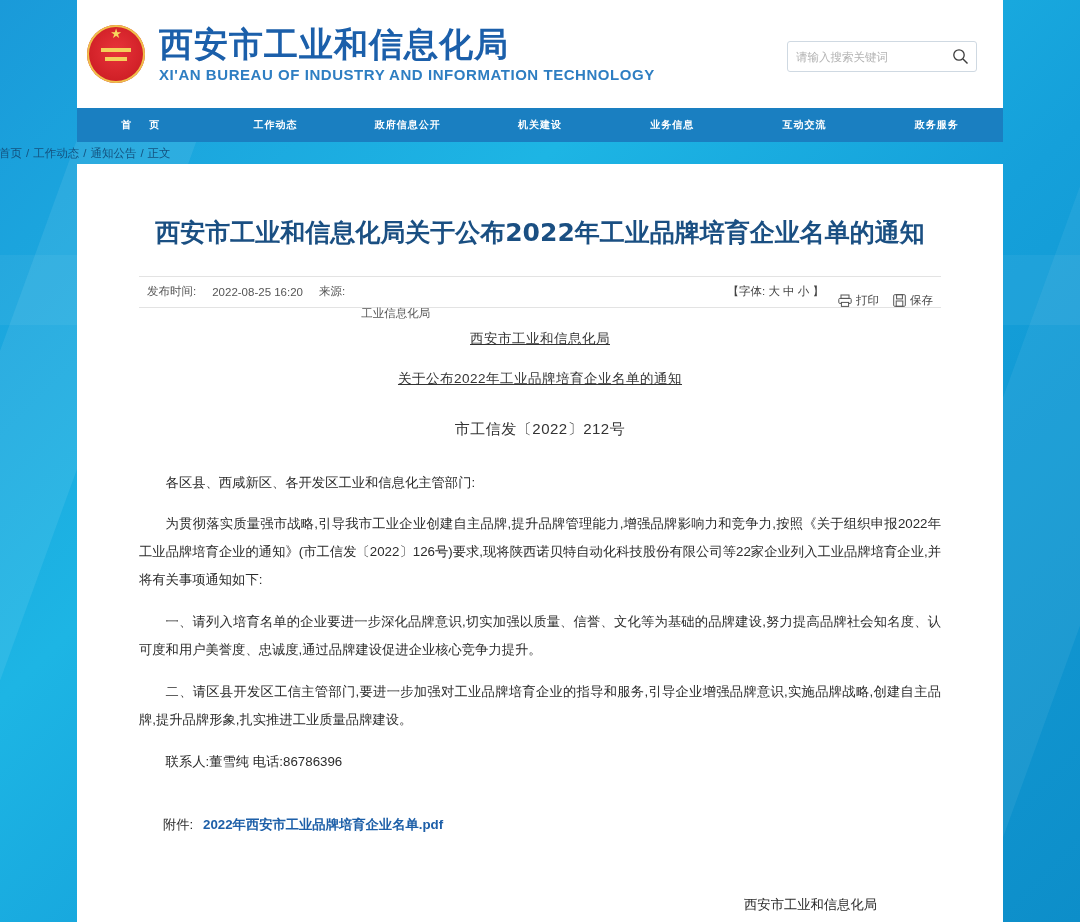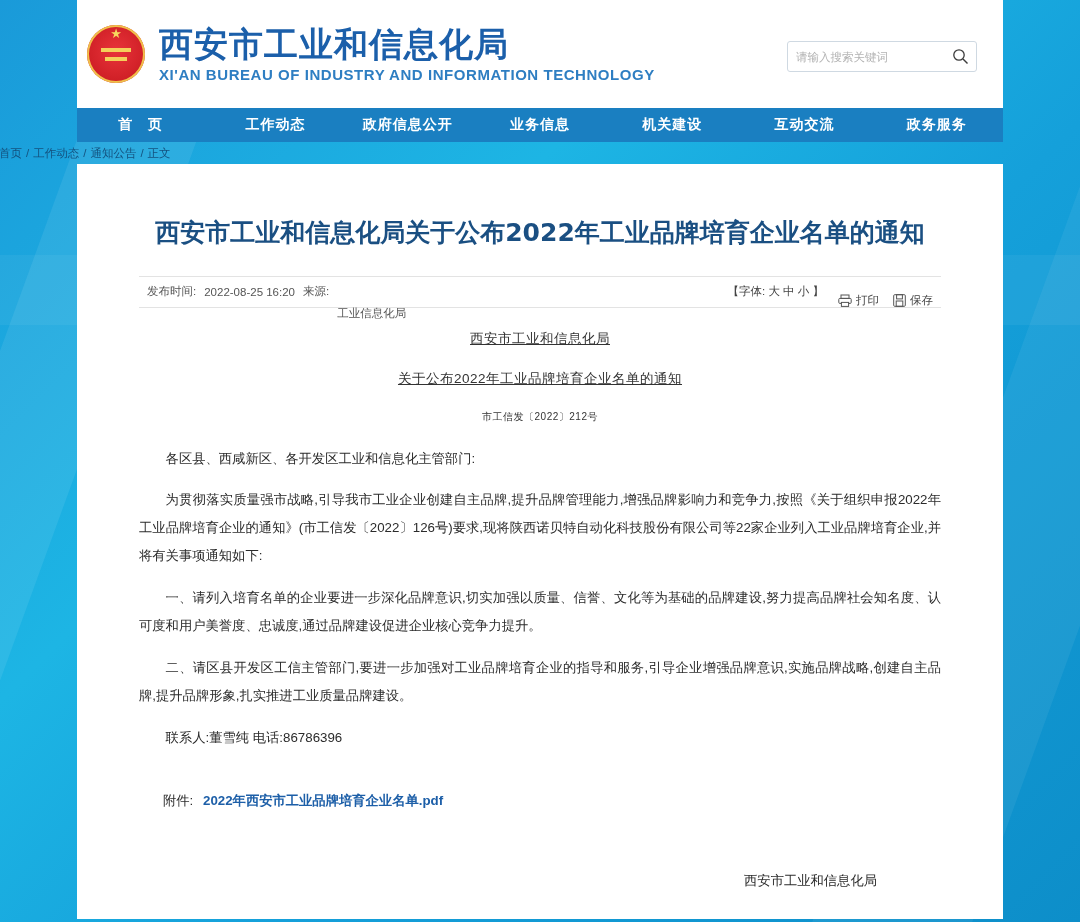--- a/index.html
+++ b/index.html
@@ -120,27 +120,28 @@
   
   .main-nav {
     background: #1a7fc1;
     height: 34px;
     display: flex;
     align-items: stretch;
   }
   .nav-item {
     flex: 1;
     color: #fff;
-    font-size: 14px;
+    font-size: 10px;
     font-weight: bold;
     display: flex;
     align-items: center;
     justify-content: center;
     cursor: pointer;
     letter-spacing: 1px;
+    font-family: Liberation Mono, monospace;
   }
   .nav-item.home { letter-spacing: 6px; }
 
   
   .breadcrumb {
     height: 22px;
     display: flex;
     align-items: center;
     font-size: 11.5px;
     color: #1c5f93;
@@ -172,45 +173,45 @@
     border-top: 1px solid #e3e3e3;
     border-bottom: 1px solid #e3e3e3;
     height: 32px;
     display: flex;
     align-items: center;
     justify-content: space-between;
     font-size: 11.5px;
     color: #555;
     padding: 0 8px;
   }
-  .meta-left { display: flex; gap: 8px; align-items: center; }
+  .meta-left { display: flex; gap: 16px; align-items: center; }
   .meta-left .src-link { color: #555; cursor: pointer; margin-top: 44px; }
   .meta-right { display: flex; align-items: center; gap: 14px; color: #444; }
   .fontsize-group { white-space: nowrap; }
   .fontsize-group span { cursor: pointer; }
   .tool { display: flex; align-items: center; gap: 4px; cursor: pointer; margin-top: 18px; }
   .tool svg { display: block; }
 
   .centered-line {
     text-align: center;
     font-size: 13.5px;
     color: #333;
     margin-top: 22px;
     letter-spacing: 0.5px;
   }
   .centered-line .u { text-decoration: underline; }
   .doc-no {
     text-align: center;
-    font-size: 10px;
+    font-size: 15px;
     color: #333;
-    margin-top: 22px;
+    margin-top: 32px;
     letter-spacing: 0.5px;
   }
 
-  .body-block { margin-top: 21px; }
+  .body-block { margin-top: 30px; }
   .body-block p {
     font-size: 13.3px;
     color: #2b2b2b;
     line-height: 2.1;
     margin: 0 0 14px 0;
     text-align: justify;
   }
   .indent { text-indent: 2em; }
   .u { text-decoration: underline; }
 
@@ -262,22 +263,22 @@
           <line x1="11" y1="11" x2="15.5" y2="15.5" stroke="#3b3b3b" stroke-width="1.4"></line>
         </svg>
       </div>
     </div>
   </div>
 
   <div class="main-nav">
     <div class="nav-item home">首 页</div>
     <div class="nav-item">工作动态</div>
     <div class="nav-item">政府信息公开</div>
+    <div class="nav-item">机关建设</div>
     <div class="nav-item">业务信息</div>
-    <div class="nav-item">机关建设</div>
     <div class="nav-item">互动交流</div>
     <div class="nav-item">政务服务</div>
   </div>
 
   <div class="breadcrumb">
     <a>首页</a>
     <span class="sep">/</span>
     <a>工作动态</a>
     <span class="sep">/</span>
     <a>通知公告</a>

